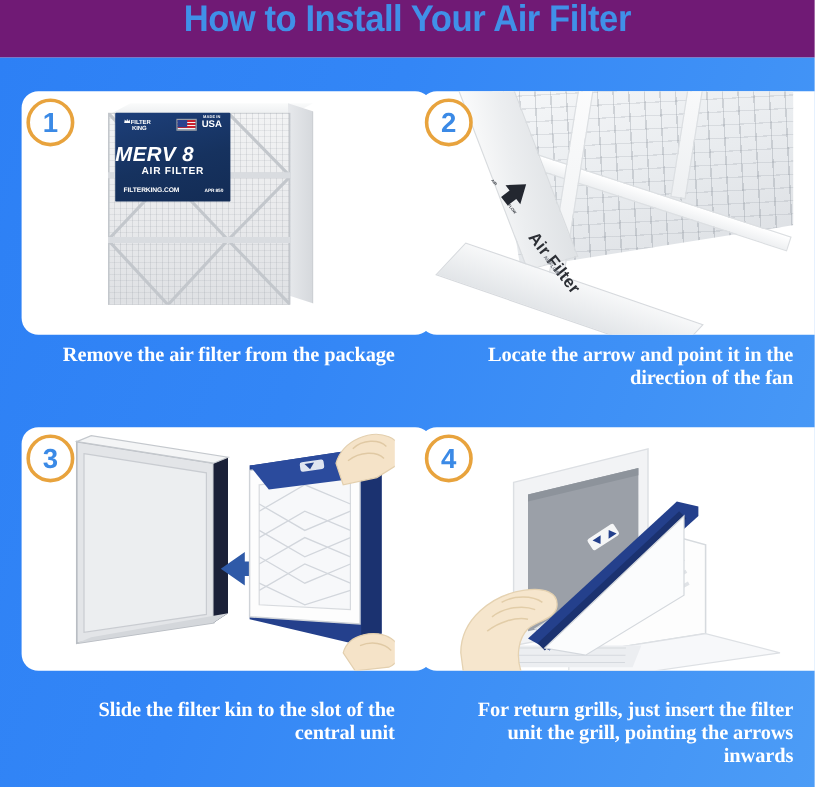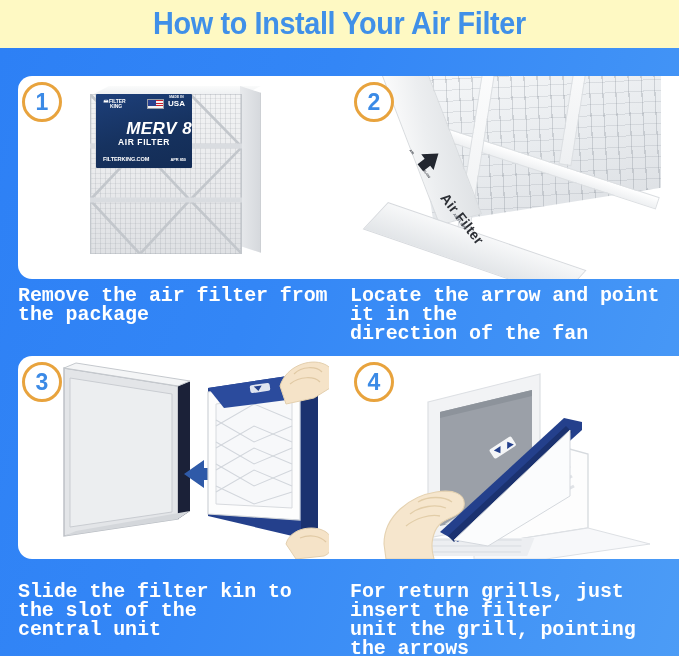--- a/index.html
+++ b/index.html
@@ -20,23 +20,22 @@
     height: 656px;
     background: #ffffff;
   }
 
   
   .header {
     position: absolute;
     left: 0; top: 0;
     width: 679px;
     height: 48px;
-    background: #fef9c3;
+    background: #701a75;
     display: flex;
-    align-items: center;
     justify-content: center;
   }
   .header-title {
     font-family: "Liberation Sans", sans-serif;
     font-size: 31px;
     font-weight: bold;
     color: #4090e8;
     letter-spacing: -0.4px;
     transform: scaleX(0.93);
     white-space: nowrap;
@@ -71,21 +70,20 @@
     border-radius: 14px;
     overflow: hidden;
   }
   .step-1, .step-2 { top: 28px; }
   .step-3, .step-4 { top: 308px; }
   .step-1, .step-3 { left: 18px; }
   .step-2, .step-4 { left: 350px; }
   .step-1 .card, .step-2 .card, .step-3 .card, .step-4 .card {
     width: 342px;
     height: 203px;
-    padding-left: 28px;
   }
 
   .badge {
     position: absolute;
     left: 4px;
     top: 6px;
     width: 40px;
     height: 40px;
     border-radius: 50%;
     background: #ffffff;
@@ -101,24 +99,24 @@
     font-size: 23px;
     font-weight: bold;
     color: #3b8ae6;
     line-height: 1;
   }
 
   .caption {
     position: absolute;
     width: 311px;
     left: 0;
-    text-align: left;
+    text-align: right;
     color: #ffffff;
-    font-family: Liberation Mono, monospace;
-    font-size: 20px;
+    font-family: Liberation Serif, serif;
+    font-size: 17px;
     font-weight: bold;
     line-height: 19px;
     letter-spacing: -0.1px;
     white-space: pre-line;
   }
   .step-1 .caption, .step-2 .caption { top: 210px; }
   .step-3 .caption, .step-4 .caption { top: 210px; margin-top: 16px; }
 
   
   .filter-photo {
@@ -223,21 +221,21 @@
     width: 23px;
     text-align: center;
     color: #ffffff;
     line-height: 1;
   }
   .fl-usa .madein { font-size: 3.3px; font-weight: bold; letter-spacing: 0.1px; display:block; }
   .fl-usa .usa { font-size: 8px; font-weight: bold; display:block; margin-top: 0.5px; }
   .fl-merv {
     position: absolute;
     left: 0; right: 0; top: 26px;
-    text-align: right;
+    text-align: left;
     color: #ffffff;
     font-size: 17px;
     font-weight: bold;
     font-style: italic;
     letter-spacing: 0.4px;
     line-height: 1;
   }
   .fl-af {
     position: absolute;
     left: 0; right: 0; top: 44px;

